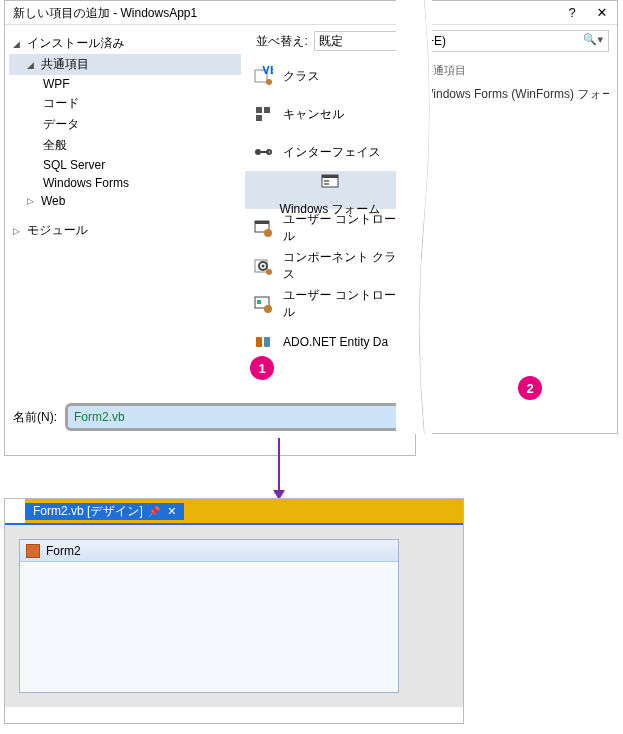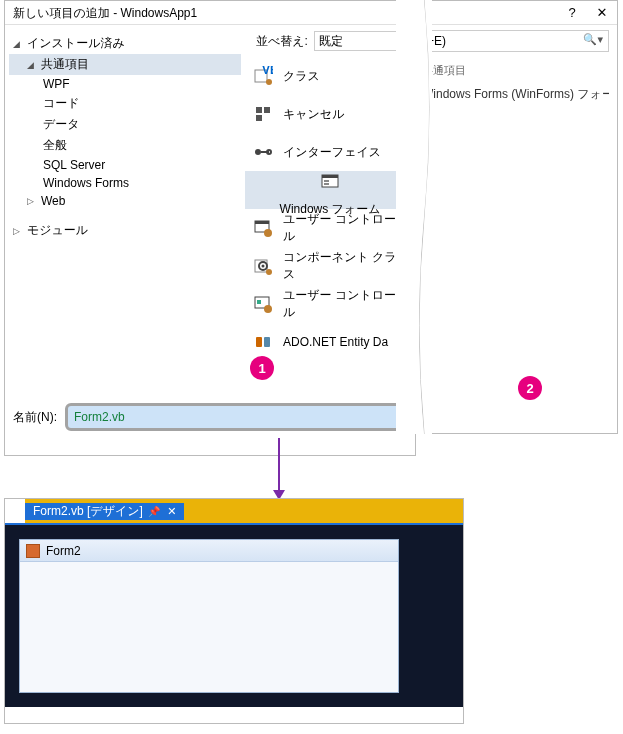--- a/index.html
+++ b/index.html
@@ -58,21 +58,21 @@
 
 .arrow { position: absolute; left: 278px; top: 438px; width: 2px; height: 54px; background: #7a2aa8; }
 .arrow::after { content: ""; position: absolute; bottom: -8px; left: -5px; border-left: 6px solid transparent; border-right: 6px solid transparent; border-top: 10px solid #7a2aa8; }
 
 .designer { position: absolute; left: 4px; top: 498px; width: 460px; height: 226px; border: 1px solid #bbb; background: #fff; }
 .designer-tabbar { background: #eab308; height: 24px; display: flex; align-items: center; margin-left: 20px; }
 .designer-tab { background: #1e6fd6; color: #fff; padding: 0 8px; display: flex; align-items: center; gap: 6px; font-size: 11px; }
 .designer-tab .pin { font-size: 10px; }
 .designer-tab .x { font-size: 11px; }
 .designer-border { border-top: 2px solid #1e6fd6; }
-.designer-canvas { padding: 14px; background: #0f172a; }
+.designer-canvas { padding: 14px; background: #e5e5e5; }
 .form-win { width: 380px; border: 1px solid #9db6d4; }
 .form-title { background: linear-gradient(#eaf1fb,#d6e4f5); height: 22px; display: flex; align-items: center; padding: 0 6px; gap: 6px; border-bottom: 1px solid #b9cde6; }
 .form-body { height: 130px; background: #f5f8fc; }
 .form-icon { width: 14px; height: 14px; background: #d66a2f; border: 1px solid #a9501a; }
 </style>
 </head>
 <body>
 
 <div class="dialog-left">
   <div class="titlebar">新しい項目の追加 - WindowsApp1</div>

